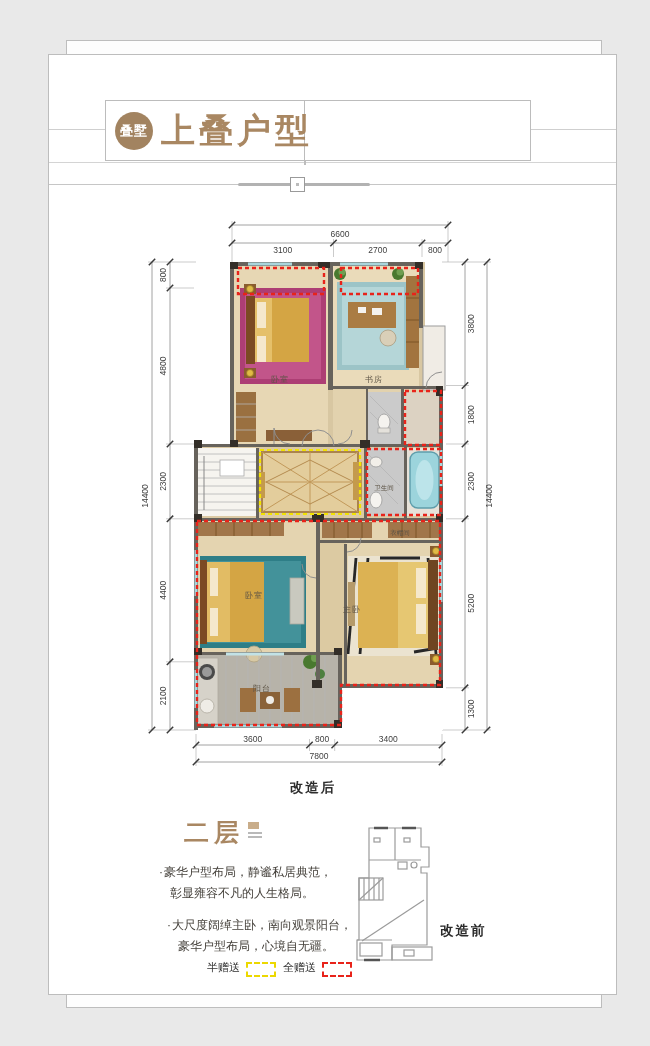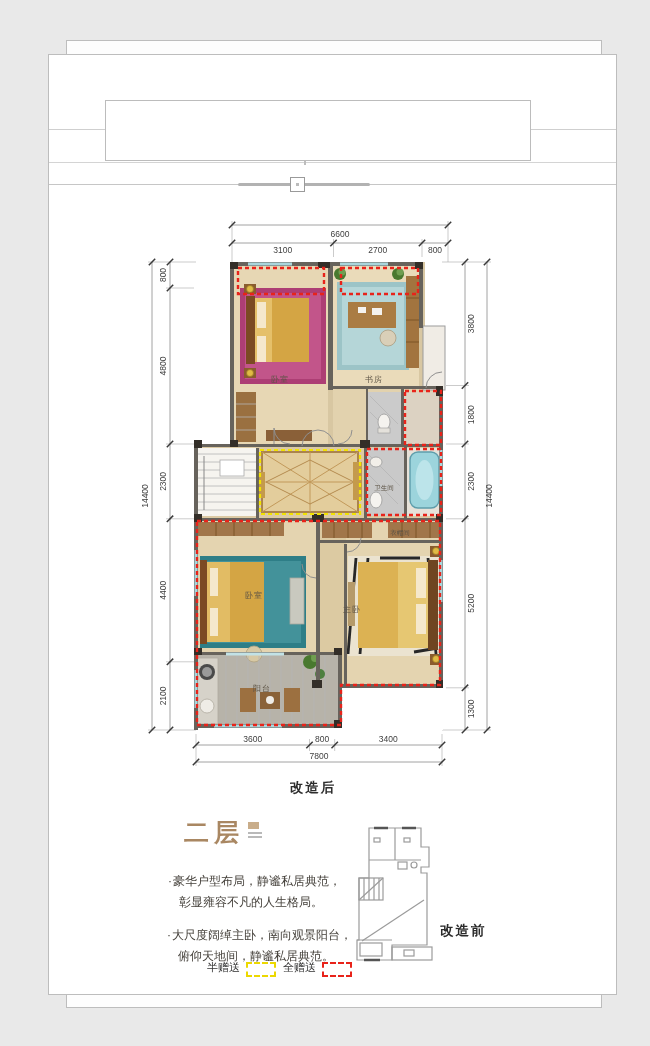--- a/index.html
+++ b/index.html
@@ -79,20 +79,26 @@
 </style>
 </head>
 <body>
 
 <div class="abs back-sheet"></div>
 <div class="abs front-sheet"></div>
 
 <div class="abs rule rule-left"></div>
 <div class="abs rule rule-right"></div>
 <div class="abs header-box">
+  <div class="header-left">
+    <div class="seal">
+        <span>叠墅</span>
+      </div>
+    <div class="header-title">上叠户型</div>
+  </div>
 </div>
 <div class="abs divider-a"></div>
 <div class="abs divider-a-tick"></div>
 <div class="abs divider-b"></div>
 <div class="abs divider-b-bar"></div>
 <div class="abs divider-b-square">
     <i></i>
   </div>
 
 <svg class="abs floorplan" viewBox="0 0 385 610">
@@ -444,27 +450,27 @@
 
 <div class="abs floor-title-row">
   <div class="floor-title">二层</div>
   <div class="ornament">
     <div class="sq"></div>
       <div class="ln"></div>
       <div class="ln"></div>
   </div>
 </div>
 <div class="abs bullets">
-  <p class="bullet" style="margin:13px;">
+  <p class="bullet" style="margin:4px;">
     <span class="b-dot">·</span><span>豪华户型布局，静谧私居典范，</span>
     <span class="b-l2">彰显雍容不凡的人生格局。</span>
   </p>
   <p class="bullet" style="margin:12px;">
     <span class="b-dot">·</span><span>大尺度阔绰主卧，南向观景阳台，</span>
-    <span class="b-l2">俯仰天地间，静谧私居典范。</span>
+    <span class="b-l2">豪华户型布局，心境自无疆。</span>
   </p>
 </div>
 
 <svg class="abs small-plan" viewBox="0 0 140 170">
   <path class="spf" d="M17,18 H69 V37 H77 V57 H69 V63 H75 V135 H40 V150 H5 V130 H7 V68 H17 Z"></path>
   <g class="sp">
     <line x1="43" y1="18" x2="43" y2="50"></line>
     <line x1="17" y1="50" x2="69" y2="50"></line>
     <rect x="46" y="52" width="9" height="7"></rect>
     <circle cx="62" cy="55" r="3"></circle>

